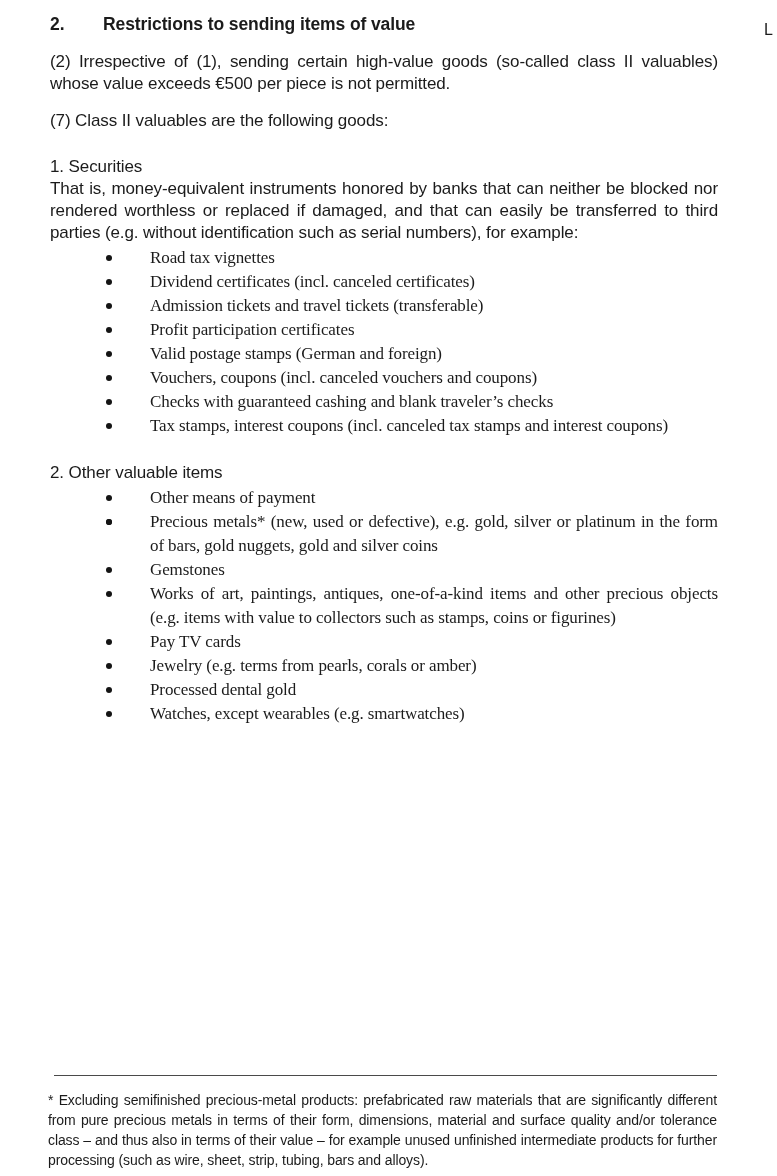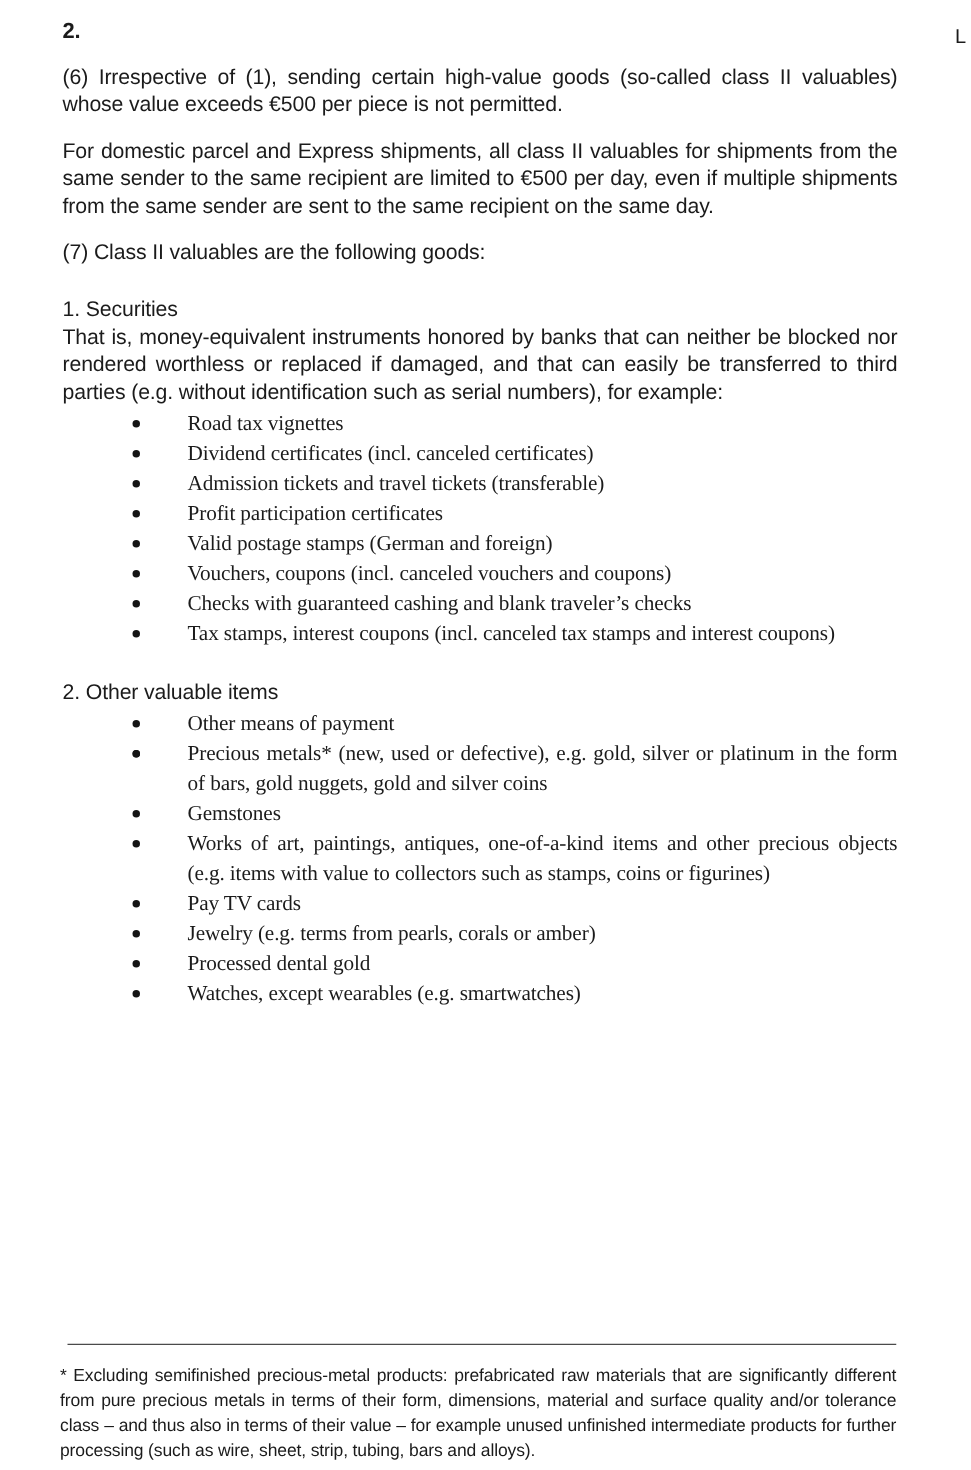--- a/index.html
+++ b/index.html
@@ -84,24 +84,24 @@
 </style>
 </head>
 <body>
 
 <div class="page">
   <span class="corner-fragment">L</span>
 
   <div class="content">
     <div class="heading">
       <span class="heading-num">2.</span>
+      <span class="heading-title">Restrictions to sending items of value</span>
     </div>
 
-    <p class="body">(6) Irrespective of (1), sending certain high-value goods (so-called class II valuables) whose value exceeds €500 per piece is not permitted.</p>
-    <p class="body">For domestic parcel and Express shipments, all class II valuables for shipments from the same sender to the same recipient are limited to €500 per day, even if multiple shipments from the same sender are sent to the same recipient on the same day.</p>
+    <p class="body">(2) Irrespective of (1), sending certain high-value goods (so-called class II valuables) whose value exceeds €500 per piece is not permitted.</p>
     <p class="body">(7) Class II valuables are the following goods:</p>
 
     <div class="subsection">
       <div class="sub-title">1. Securities</div>
       <p class="sub-intro">That is, money-equivalent instruments honored by banks that can neither be blocked nor rendered worthless or replaced if damaged, and that can easily be transferred to third parties (e.g. without identification such as serial numbers), for example:</p>
       <ul class="bullets">
 
           <li>
             <span class="dot"></span>
             <span class="li-text">Road tax vignettes</span>

